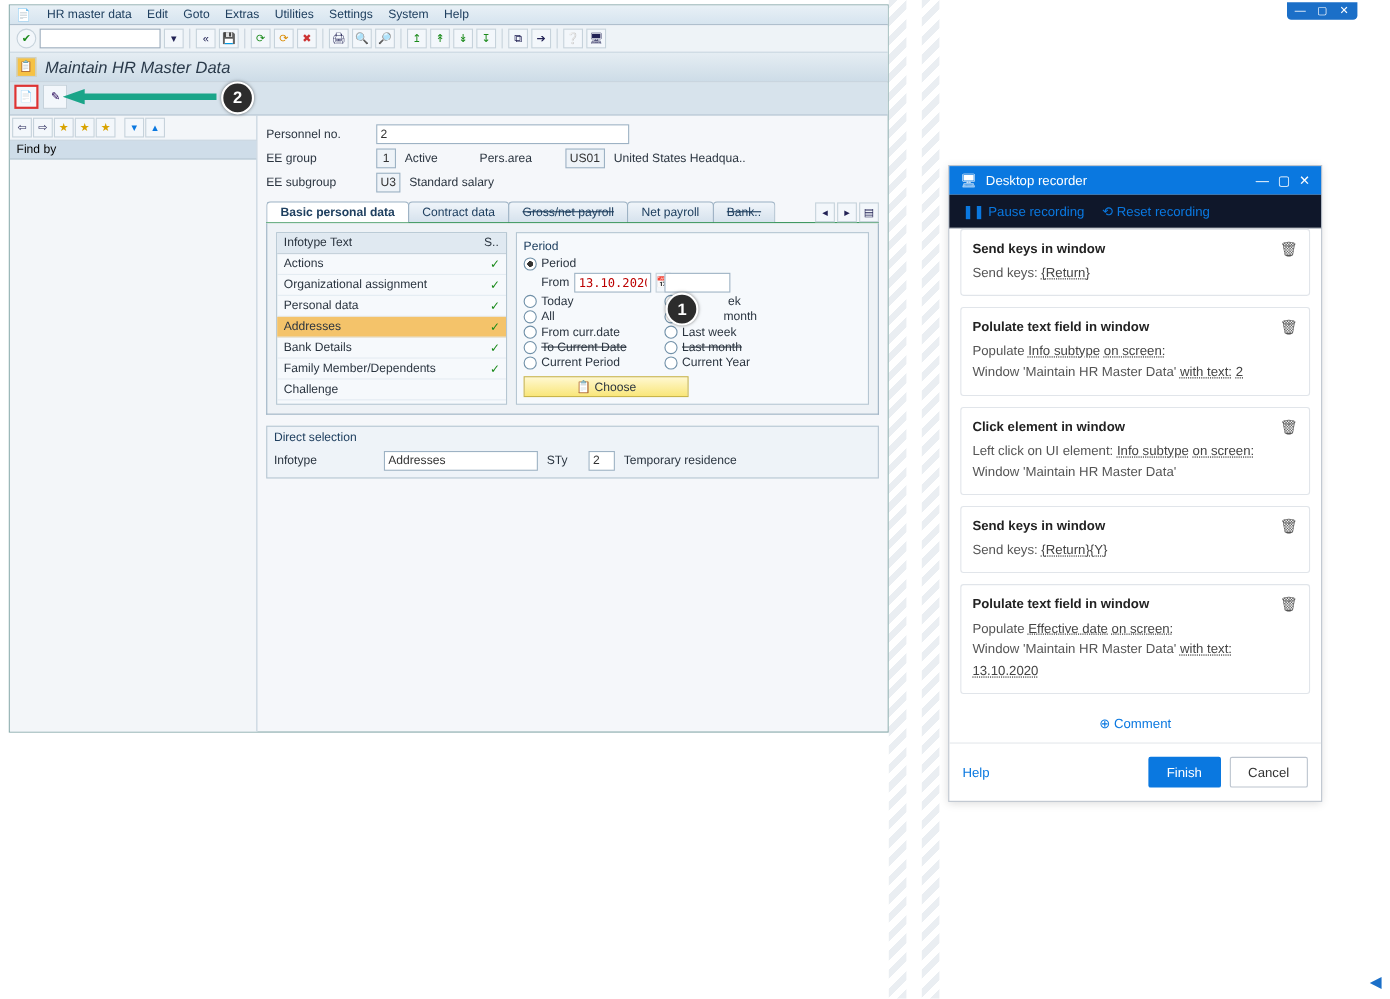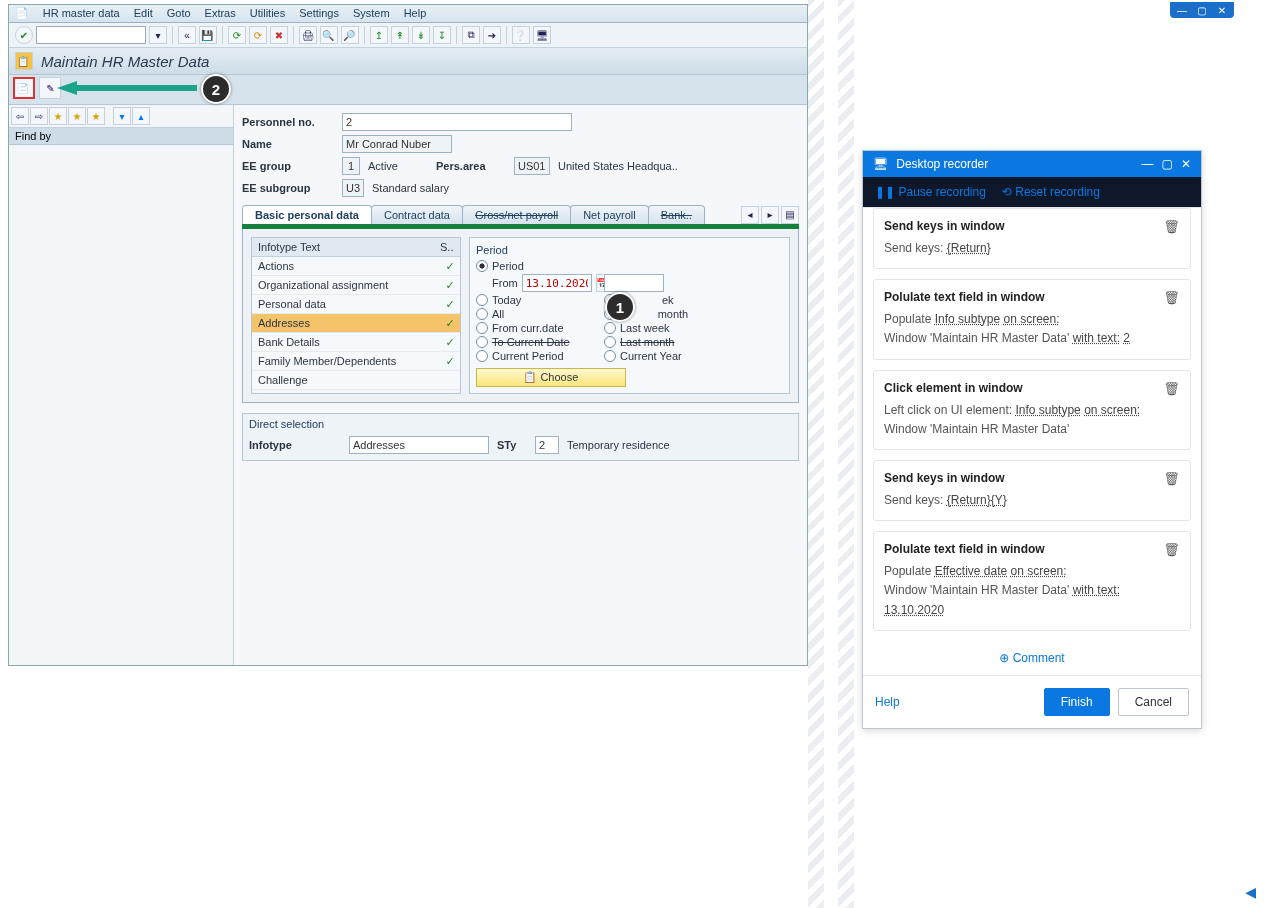--- a/index.html
+++ b/index.html
@@ -19,24 +19,24 @@
 .callout { position:absolute; width:30px; height:30px; border-radius:50%; background:#2c2c2c; color:#fff; font-weight:bold; display:flex; align-items:center; justify-content:center; font-size:15px; border:2px solid #fff; box-shadow:0 0 3px rgba(0,0,0,.5);}
 .body-area { display:flex; min-height: 560px;}
 .side { width:225px; border-right:1px solid #c2d2dd; background:#f3f6f9; font-size:11px;}
 .side .nav { padding:2px; display:flex; gap:1px; border-bottom:1px solid #c2d2dd;}
 .side .nav .ib { width:18px; height:18px;}
 .side .findby { background:#cfdde9; padding:2px 6px; font-size:11px; border-bottom:1px solid #b6c6d2;}
 .tree { padding:4px 8px; font-size:11px; color:#1a365a;}
 .tree .node { padding:1px 0; }
 .main { flex:1; padding:6px 8px; font-size:11px; color:#2b3540;}
 .fldrow { display:flex; align-items:center; gap:8px; padding:2px 0;}
-.fldrow label { width:92px; color:#2b3540;font-weight:bold;}
+.fldrow label { width:92px; color:#2b3540;}
 .txtin { border:1px solid #9db2c4; background:#fff; height:18px; padding:1px 3px; font-size:11px; color:#333;}
 .txtin.ro { background:#eef3f8;}
-.tabs { margin-top:6px; display:flex; gap:0; border-bottom:5px solid #15803d;align-items:center;}
+.tabs { margin-top:6px; display:flex; gap:0; border-bottom:1px solid #15803d;align-items:center;}
 .tab { background:linear-gradient(#f0f5fa,#d6e2ed); border:1px solid #9db2c4; border-bottom:none; padding:3px 12px; font-size:11px; color:#204060; border-radius:4px 4px 0 0; margin-right:-1px;}
 .tab.sel { background:#fff; font-weight:bold;}
 .tabpage { border:1px solid #9db2c4; border-top:none; padding:8px; background:#eef2f6; display:flex; gap:8px;}
 .list { width:210px; border:1px solid #b6c6d2; background:#f6f9fc;}
 .list .hd { display:flex; background:#e0e9f1; font-size:11px; border-bottom:1px solid #c6d2db;}
 .list .hd div { padding:3px 6px;}
 .list .row { display:flex; font-size:11px; border-bottom:1px solid #e4ecf2; align-items:center;}
 .list .row.sel { background:#f4c36a;}
 .list .row div:first-child { flex:1; padding:3px 6px;}
 .list .row div:last-child { width:20px; text-align:center; color:#1a8a1a;}
@@ -140,24 +140,20 @@
         <span class="ib" style="color:#0a78e0;">▴</span>
       </div>
       <div class="findby">Find by</div>
     </div>
     <div class="main">
       <div class="fldrow">
           <label>Personnel no.</label>
           <input class="txtin" style="width: 230px;" value="2">
         </div>
       <div class="fldrow">
-          <label>Name</label>
-          <input class="txtin ro" style="width: 110px;" readonly="" value="Mr Conrad Nuber">
-        </div>
-      <div class="fldrow">
         <label>EE group</label>
         <input class="txtin ro" style="width: 18px; text-align: center;" readonly="" value="1">
         <span>Active</span>
         <label style="width:70px;margin-left:30px;">Pers.area</label>
         <input class="txtin ro" style="width: 36px;" readonly="" value="US01">
         <span>United States Headqua..</span>
       </div>
       <div class="fldrow">
         <label>EE subgroup</label>
         <input class="txtin ro" style="width: 22px; text-align: center;" readonly="" value="U3">

